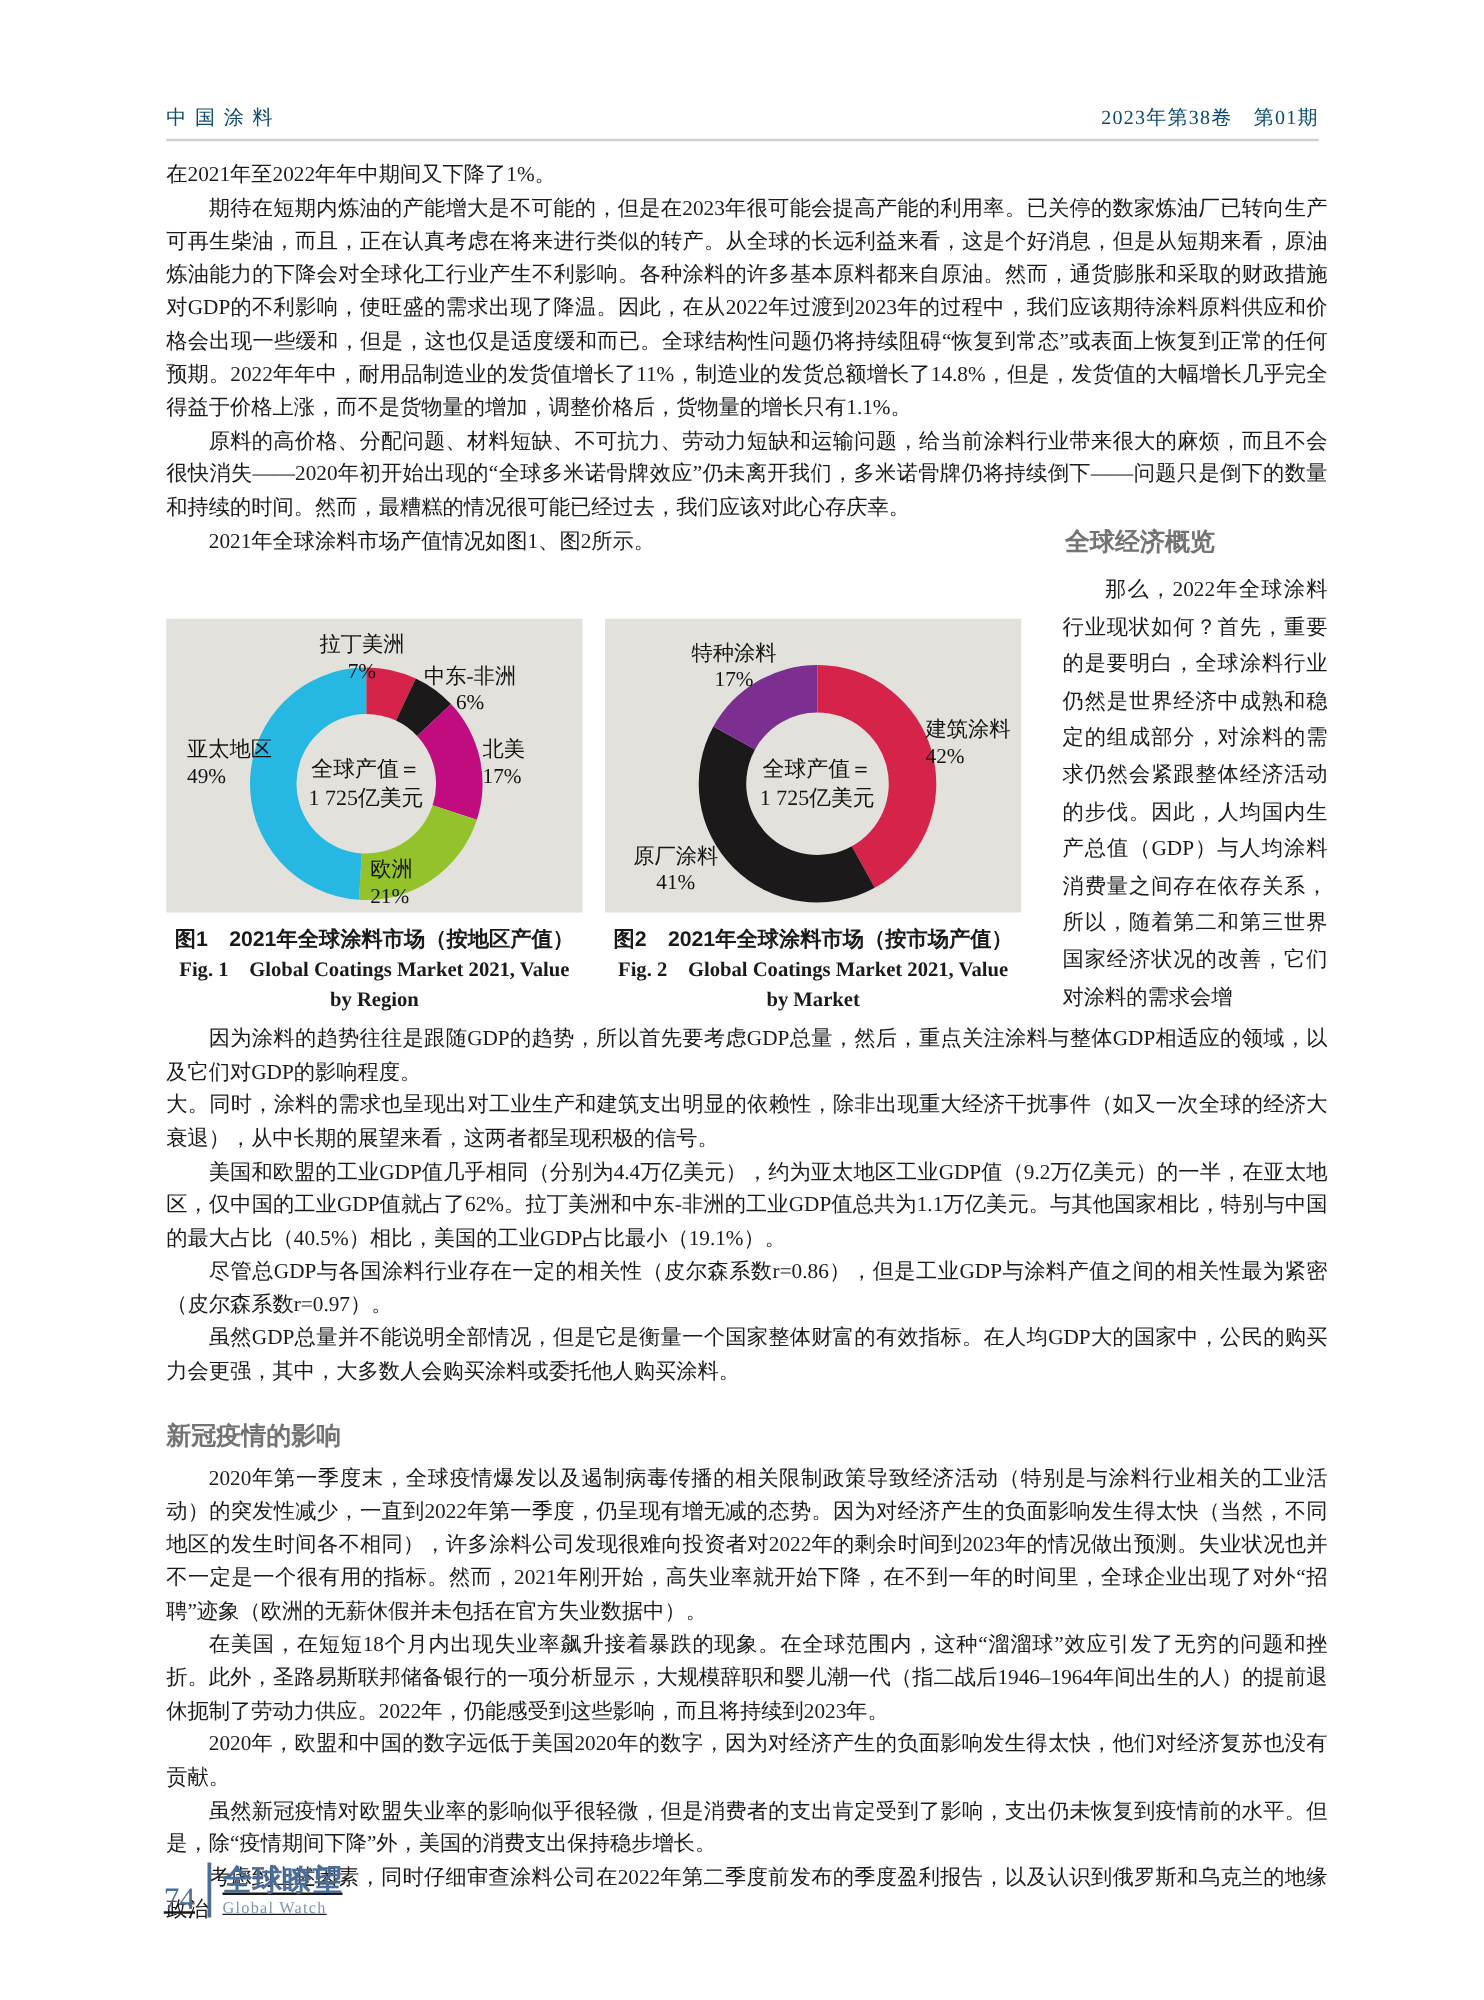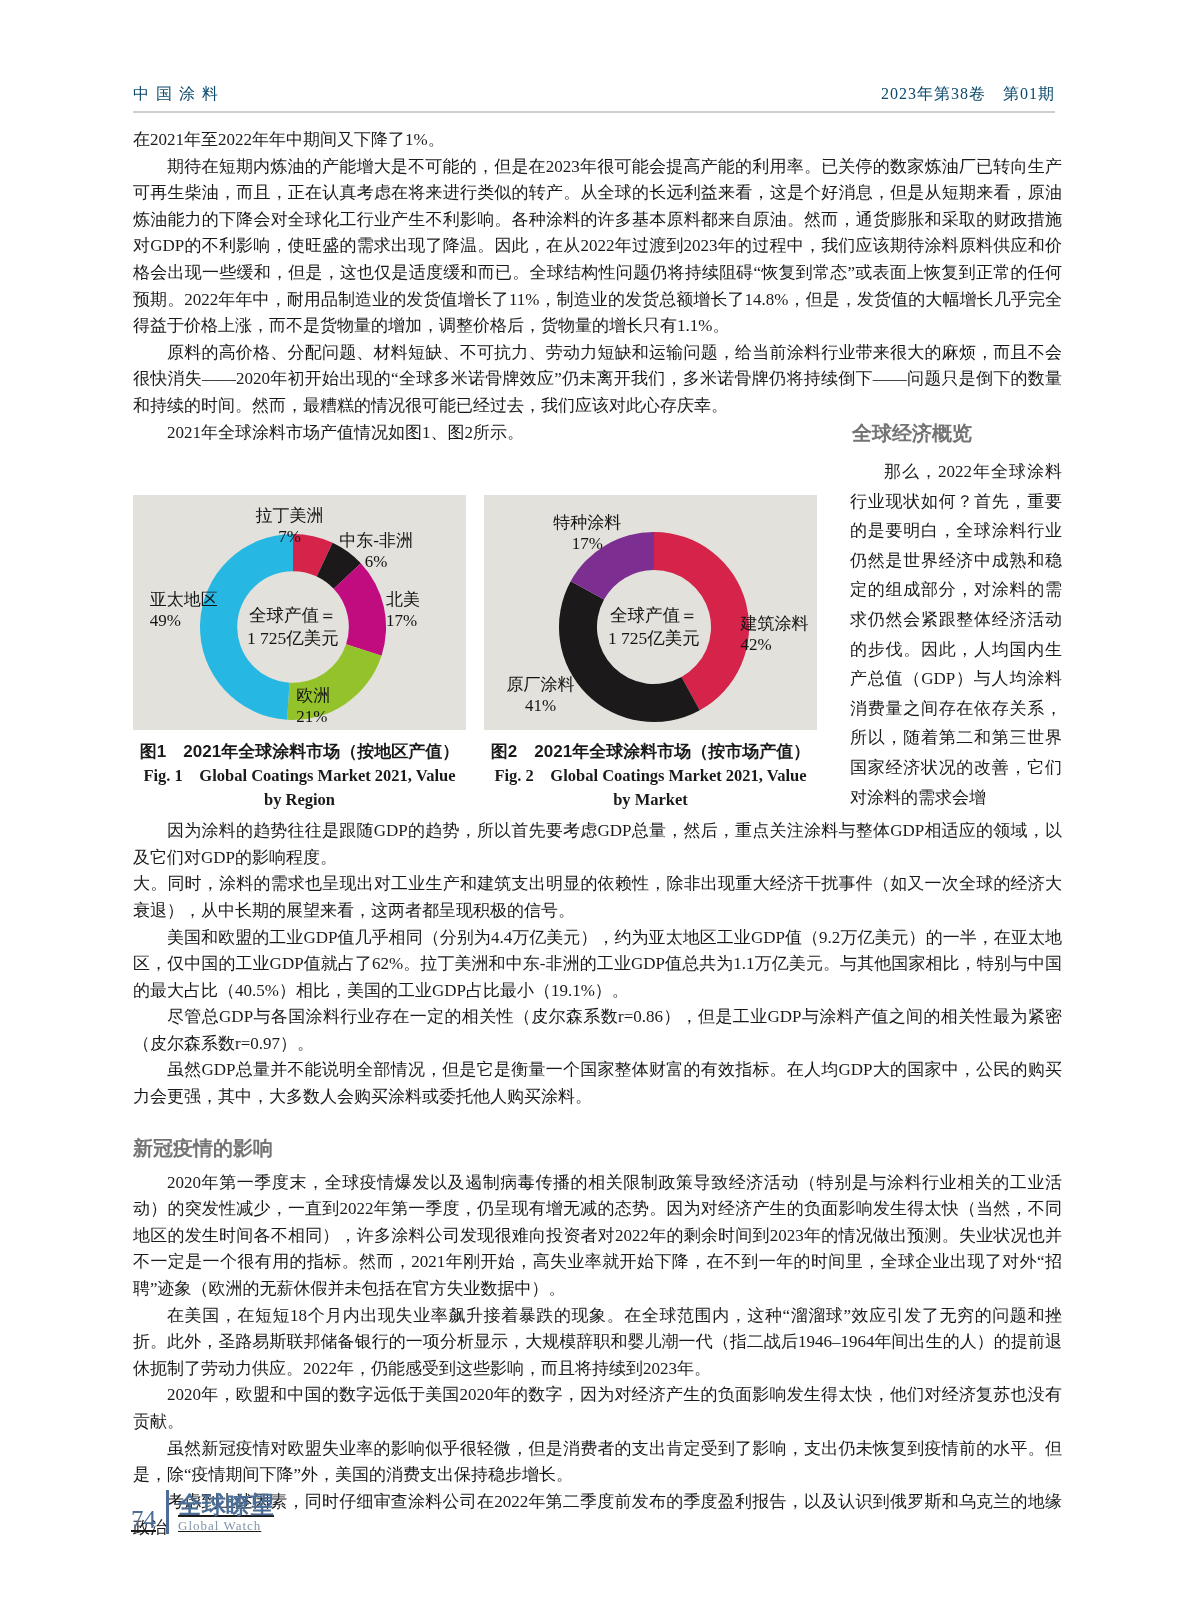--- a/index.html
+++ b/index.html
@@ -107,21 +107,21 @@
       </div>
     </div>
 
     <div class="fig-col">
       <div class="chart-panel">
           <svg viewBox="0 0 200 200" width="192" height="192" class="donut-svg" style="left: 51%; top: 56%;">
             <path d="M100.00,1.00 A99,99 0 0 1 147.69,186.75 L128.62,152.05 A59.4,59.4 0 0 0 100.00,40.60 Z" fill="#D5234A"></path>
             <path d="M147.69,186.75 A99,99 0 0 1 13.25,52.31 L47.95,71.38 A59.4,59.4 0 0 0 128.62,152.05 Z" fill="#1C191A"></path>
             <path d="M13.25,52.31 A99,99 0 0 1 100.00,1.00 L100.00,40.60 A59.4,59.4 0 0 0 47.95,71.38 Z" fill="#7C2F90"></path>
           </svg>
-          <div class="slice-label" style="left: 77%; top: 33%; margin-top: 40px;">
+          <div class="slice-label" style="left: 77%; top: 33%;">
             <div>建筑涂料</div>
             <div>42%</div>
           </div>
           <div class="slice-label center" style="left: 17%; top: 76%;">
             <div>原厂涂料</div>
             <div>41%</div>
           </div>
           <div class="slice-label center" style="left: 31%; top: 7%;">
             <div>特种涂料</div>
             <div>17%</div>

